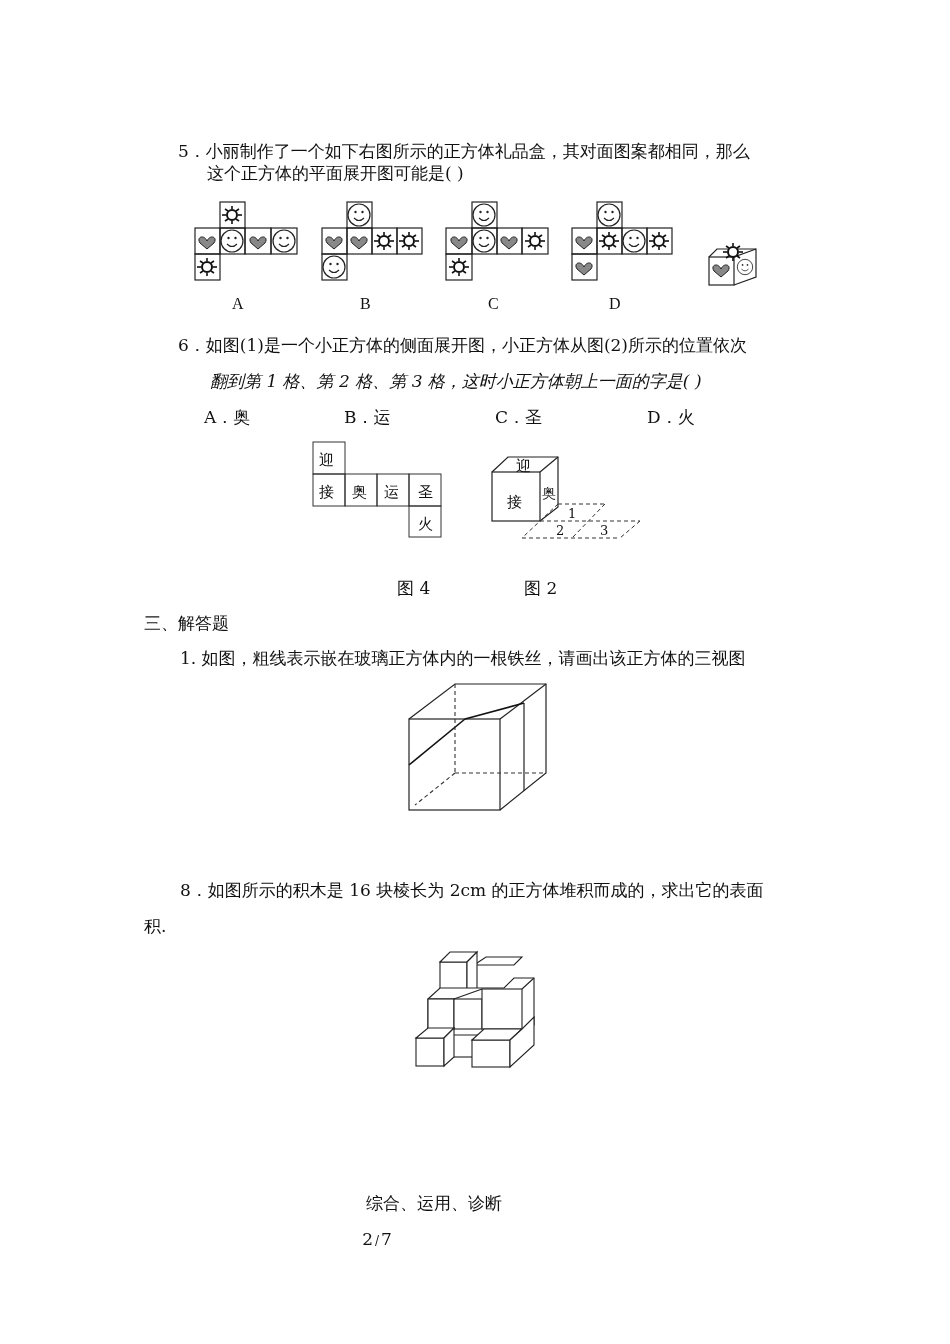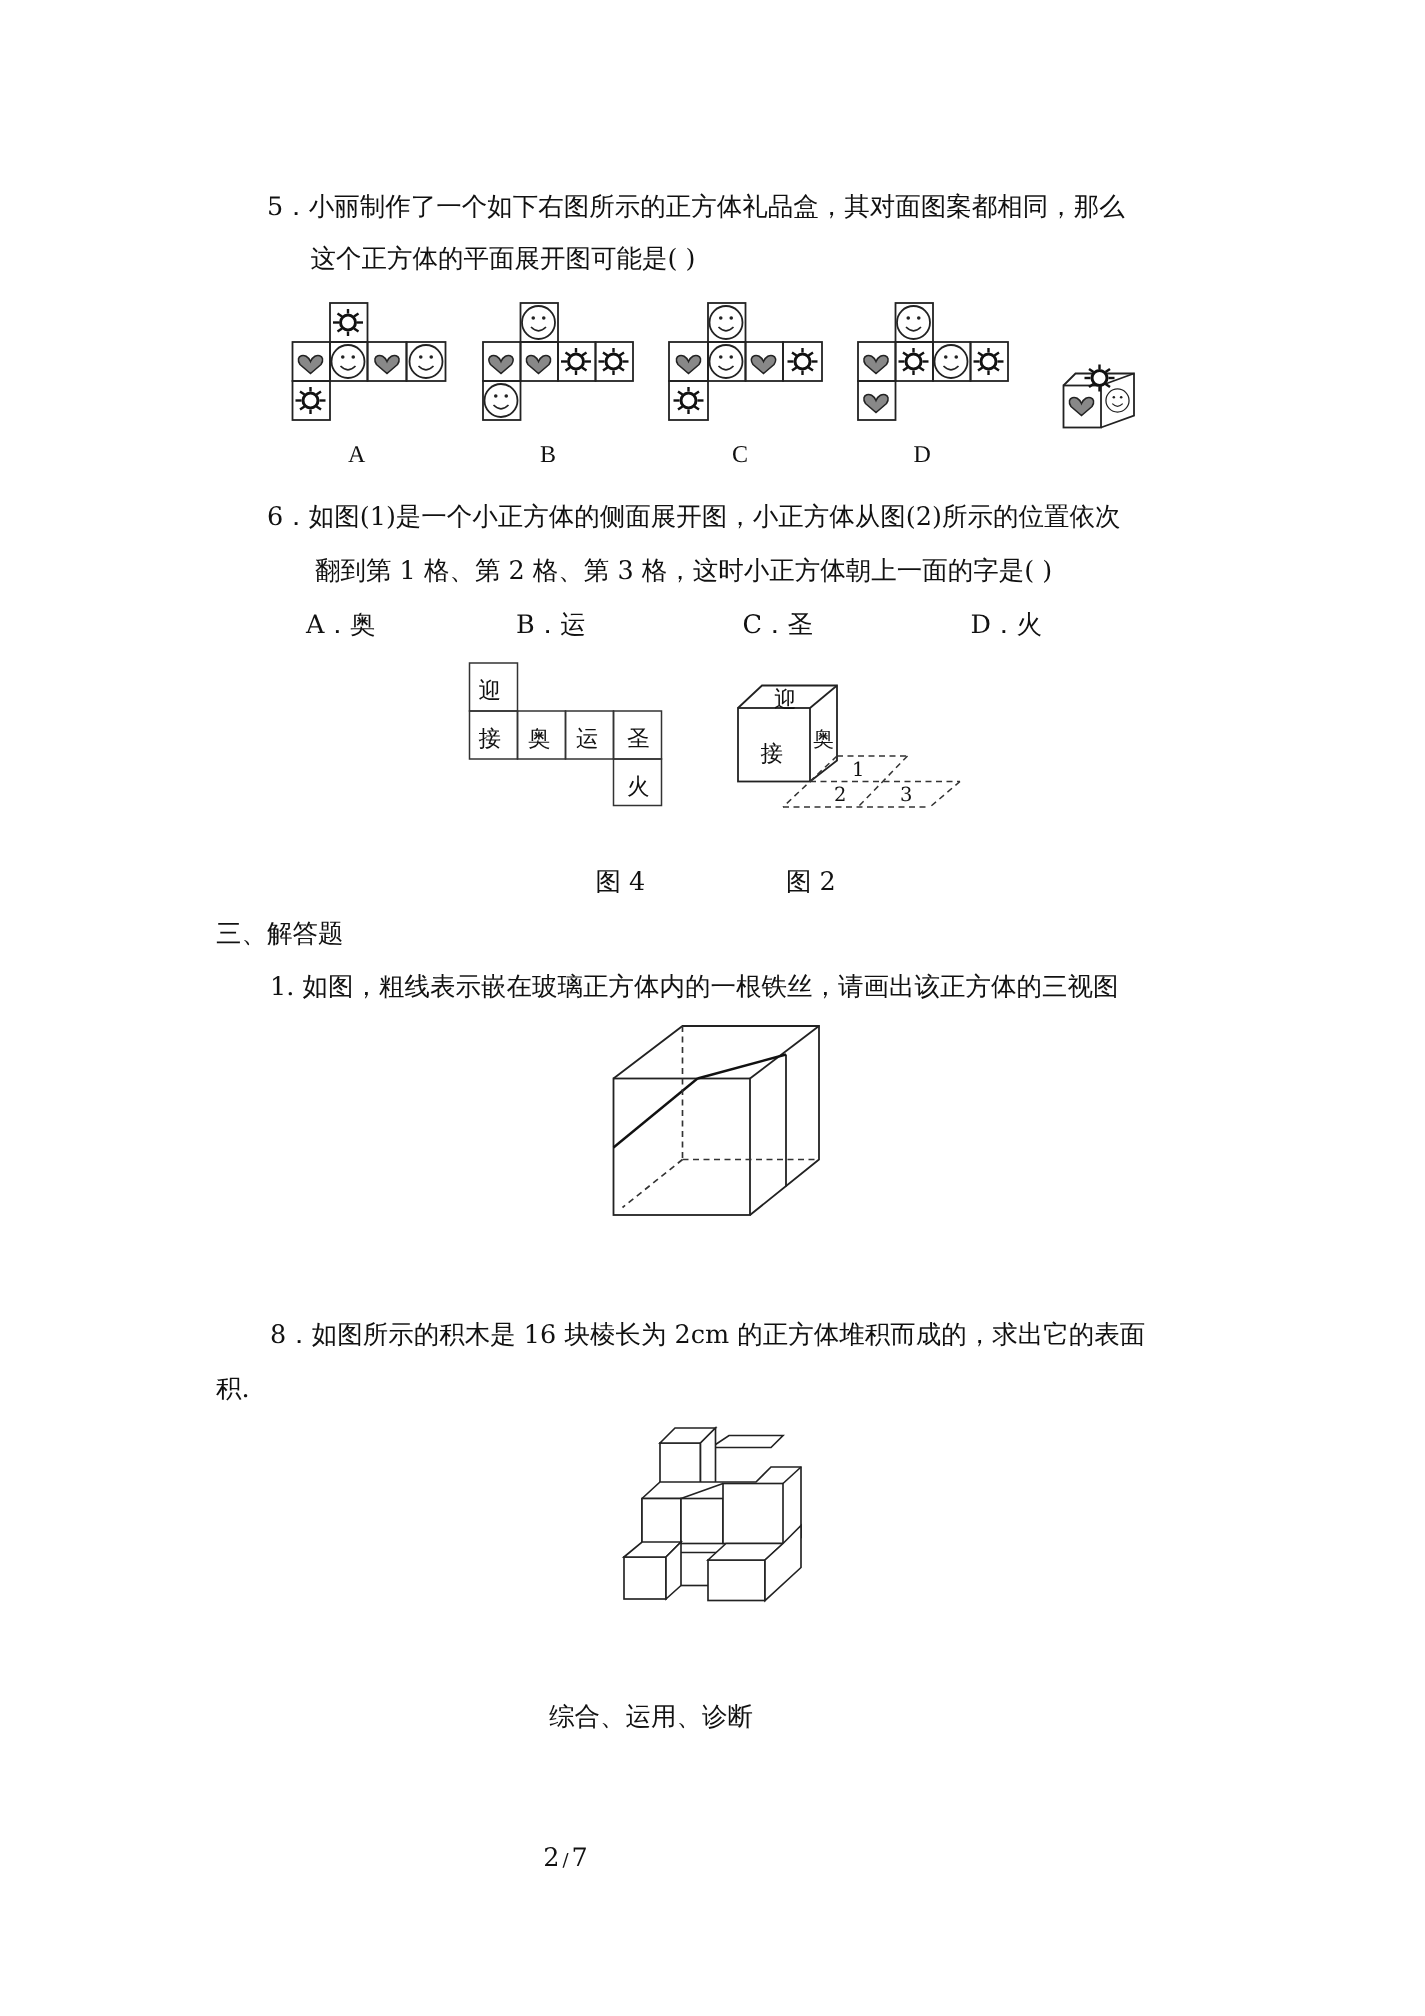--- a/index.html
+++ b/index.html
@@ -7,21 +7,21 @@
          font-family:"DejaVu Serif","Liberation Serif",serif; color:#111; }
   .txt { position:absolute; font-size:17px; line-height:20px; white-space:nowrap; }
   .bold { font-weight:normal; }
   .center { text-align:center; }
   svg { position:absolute; overflow:visible; }
   .lbl { position:absolute; font-size:16px; font-family:"Liberation Serif",serif; }
 </style>
 </head>
 <body>
 
-<div class="txt" style="left:178px;top:128px;text-align:center;">5．小丽制作了一个如下右图所示的正方体礼品盒，其对面图案都相同，那么</div>
+<div class="txt" style="left:178px;top:141px;text-align:center;">5．小丽制作了一个如下右图所示的正方体礼品盒，其对面图案都相同，那么</div>
 <div class="txt" style="left:207px;top:163px;">这个正方体的平面展开图可能是(    )</div>
 
 <svg width="950" height="140" style="left:0;top:195px;">
   <defs>
     <g id="heart">
         <path d="M0,4 C-3,-3 -11,0 -7,6 L0,12 L7,6 C11,0 3,-3 0,4Z" fill="#888" stroke="#222" stroke-width="1"></path>
       </g>
     <g id="smile">
         <circle cx="0" cy="0" r="11" fill="#fff" stroke="#222" stroke-width="1.2"></circle>
         <circle cx="-3.5" cy="-3" r="1.2" fill="#222"></circle>
@@ -120,21 +120,21 @@
     <g transform="translate(745,72) scale(0.7)">
       <use href="#smile" x="0" y="0"></use>
     </g>
 </svg>
 <div class="lbl" style="left:232px;top:295px;">A</div>
 <div class="lbl" style="left:360px;top:295px;">B</div>
 <div class="lbl" style="left:488px;top:295px;">C</div>
 <div class="lbl" style="left:609px;top:295px;">D</div>
 
 <div class="txt" style="left:178px;top:335px;">6．如图(1)是一个小正方体的侧面展开图，小正方体从图(2)所示的位置依次</div>
-<div class="txt" style="left:210px;top:371px;">翻到第 1 格、第 2 格、第 3 格，这时小正方体朝上一面的字是(    )</div>
+<div class="txt" style="left:210px;top:371px;font-style:italic;">翻到第 1 格、第 2 格、第 3 格，这时小正方体朝上一面的字是(    )</div>
 <div class="txt" style="left:204px;top:407px;">A．奥</div>
 <div class="txt" style="left:344px;top:407px;">B．运</div>
 <div class="txt" style="left:495px;top:407px;">C．圣</div>
 <div class="txt" style="left:647px;top:407px;">D．火</div>
 
 <svg width="140" height="100" style="left:312px;top:441px;">
   <g fill="none" stroke="#333" stroke-width="1">
     <rect x="1" y="1" width="32" height="32"></rect>
       <rect x="1" y="33" width="32" height="32"></rect>
       <rect x="33" y="33" width="32" height="32"></rect>
@@ -219,16 +219,16 @@
     <rect x="2" y="93" width="28" height="28"></rect>
     <polygon points="2,93 14,83 40,83 30,93"></polygon>
     <polygon points="30,93 40,83 40,112 30,121"></polygon>
     <rect x="58" y="95" width="38" height="27"></rect>
     <polygon points="58,95 70,84 108,84 96,95"></polygon>
     <polygon points="96,95 108,84 120,72 120,100 96,122"></polygon>
     <line x1="40" y1="112" x2="58" y2="112"></line>
   </g>
 </svg>
 
-<div class="txt bold center" style="left:0;width:868px;top:1135px;">综合、运用、诊断</div>
+<div class="txt bold center" style="left:0;width:868px;top:1193px;">综合、运用、诊断</div>
 <div class="txt center" style="left:0;width:754px;top:1229px;">
   <span class="bold">2</span><span style="font-size:12px;margin:0 2px;">/</span><span class="bold">7</span>
 </div>
 
 </body></html>

